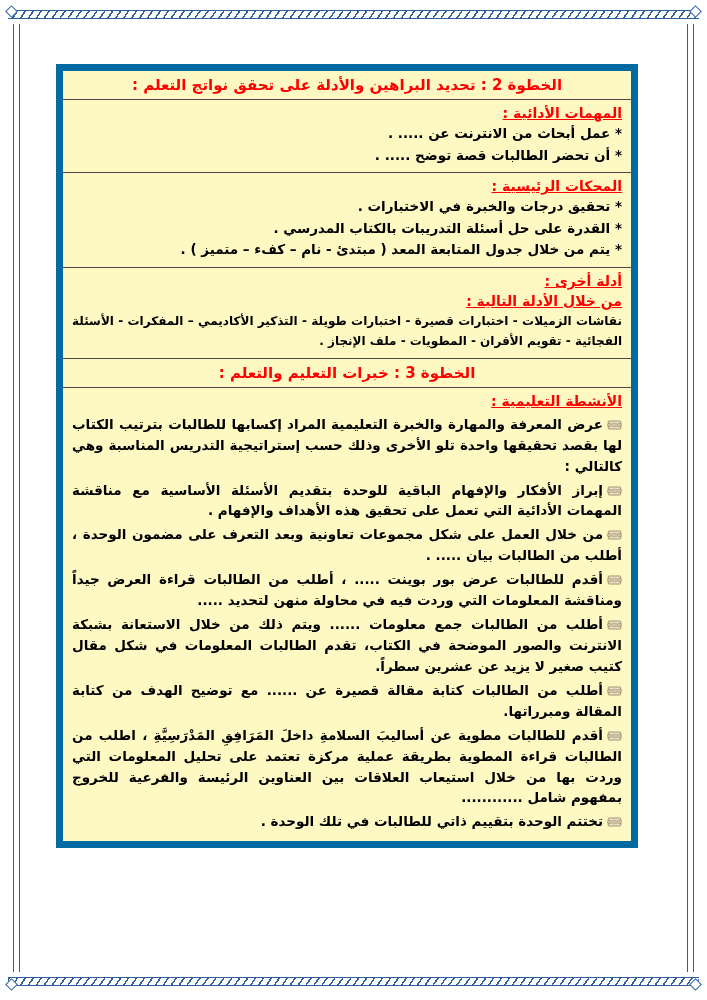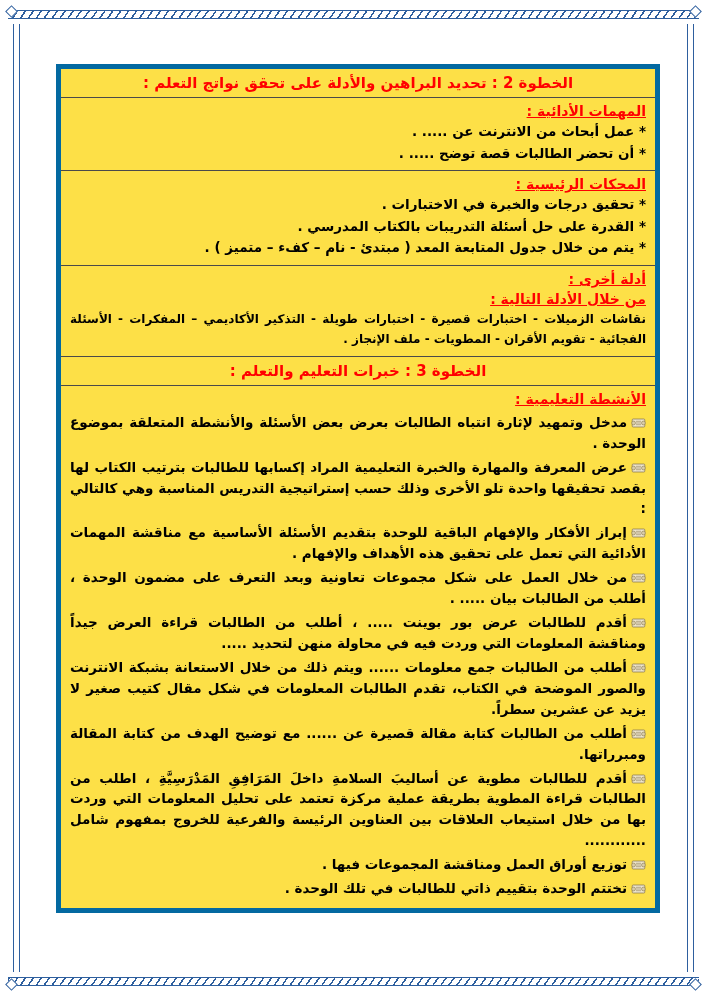--- a/index.html
+++ b/index.html
@@ -34,23 +34,23 @@
     border:1px solid #2e5f9e; background:#ffffff;
     transform:rotate(45deg);
   }
   .corner.tl { top:7px; left:7px; }
   .corner.tr { top:7px; right:7px; }
   .corner.bl { bottom:11px; left:7px; }
   .corner.br { bottom:11px; right:7px; }
 
   
   .tbl {
-    position:absolute; top:64px; left:56px; right:47px;
-    border:5px solid #0369a1;
-    background:#fde047;
+    position:absolute; top:64px; left:56px; right:69px;
+    border:7px solid #0369a1;
+    background:#fef9c3;
   }
   .cell {
     border-top:1px solid #4a4a4a;
     padding:3px 9px 6px 9px;
   }
   .cell.first { border-top:none; }
   .hdr {
     text-align:center;
     color:#ff0000;
     font-weight:bold;
@@ -125,28 +125,20 @@
       <div><span class="sec-title">أدلة أخرى :</span></div>
       <div><span class="sec-title">من خلال الأدلة التالية :</span></div>
       <div class="evidence-text">نقاشات الزميلات - اختبارات قصيرة - اختبارات طويلة - التذكير الأكاديمي – المفكرات - الأسئلة الفجائية - تقويم الأقران - المطويات - ملف الإنجاز .</div>
     </div>
 
     <div class="cell hdr">الخطوة 3 : خبرات التعليم والتعلم :</div>
 
     <div class="cell">
       <div><span class="sec-title">الأنشطة التعليمية :</span></div>
 
-      <div class="act-item"><span class="scroll-icon"><svg width="15" height="12" viewBox="0 0 15 12">
-              <rect x="1.2" y="2" width="12.6" height="8" rx="1" fill="#efe7cf" stroke="#8a7b55" stroke-width="0.8"></rect>
-              <circle cx="2.6" cy="6" r="1.9" fill="#d9cda8" stroke="#8a7b55" stroke-width="0.6"></circle>
-              <circle cx="12.4" cy="6" r="1.9" fill="#d9cda8" stroke="#8a7b55" stroke-width="0.6"></circle>
-              <line x1="5" y1="4.3" x2="10" y2="4.3" stroke="#8a7b55" stroke-width="0.6"></line>
-              <line x1="5" y1="6" x2="10" y2="6" stroke="#8a7b55" stroke-width="0.6"></line>
-              <line x1="5" y1="7.7" x2="10" y2="7.7" stroke="#8a7b55" stroke-width="0.6"></line>
-            </svg></span><span>مدخل وتمهيد لإثارة انتباه الطالبات بعرض بعض الأسئلة والأنشطة المتعلقة بموضوع الوحدة .</span></div>
 
       <div class="act-item"><span class="scroll-icon"><svg width="15" height="12" viewBox="0 0 15 12">
               <rect x="1.2" y="2" width="12.6" height="8" rx="1" fill="#efe7cf" stroke="#8a7b55" stroke-width="0.8"></rect>
               <circle cx="2.6" cy="6" r="1.9" fill="#d9cda8" stroke="#8a7b55" stroke-width="0.6"></circle>
               <circle cx="12.4" cy="6" r="1.9" fill="#d9cda8" stroke="#8a7b55" stroke-width="0.6"></circle>
               <line x1="5" y1="4.3" x2="10" y2="4.3" stroke="#8a7b55" stroke-width="0.6"></line>
               <line x1="5" y1="6" x2="10" y2="6" stroke="#8a7b55" stroke-width="0.6"></line>
               <line x1="5" y1="7.7" x2="10" y2="7.7" stroke="#8a7b55" stroke-width="0.6"></line>
             </svg></span><span>عرض المعرفة والمهارة والخبرة التعليمية المراد إكسابها للطالبات بترتيب الكتاب لها بقصد تحقيقها واحدة تلو الأخرى وذلك حسب إستراتيجية التدريس المناسبة  وهي كالتالي :</span></div>
 
@@ -197,28 +189,20 @@
 
       <div class="act-item"><span class="scroll-icon"><svg width="15" height="12" viewBox="0 0 15 12">
               <rect x="1.2" y="2" width="12.6" height="8" rx="1" fill="#efe7cf" stroke="#8a7b55" stroke-width="0.8"></rect>
               <circle cx="2.6" cy="6" r="1.9" fill="#d9cda8" stroke="#8a7b55" stroke-width="0.6"></circle>
               <circle cx="12.4" cy="6" r="1.9" fill="#d9cda8" stroke="#8a7b55" stroke-width="0.6"></circle>
               <line x1="5" y1="4.3" x2="10" y2="4.3" stroke="#8a7b55" stroke-width="0.6"></line>
               <line x1="5" y1="6" x2="10" y2="6" stroke="#8a7b55" stroke-width="0.6"></line>
               <line x1="5" y1="7.7" x2="10" y2="7.7" stroke="#8a7b55" stroke-width="0.6"></line>
             </svg></span><span>أقدم للطالبات مطوية عن أساليبَ السلامةِ داخلَ المَرَافِقِ المَدْرَسِيَّةِ ، اطلب من الطالبات قراءة المطوية  بطريقة عملية مركزة تعتمد على تحليل المعلومات التي وردت بها من خلال استيعاب العلاقات بين العناوين الرئيسة والفرعية للخروج بمفهوم شامل ............</span></div>
 
-      <div class="act-item"><span class="scroll-icon"><svg width="15" height="12" viewBox="0 0 15 12">
-              <rect x="1.2" y="2" width="12.6" height="8" rx="1" fill="#efe7cf" stroke="#8a7b55" stroke-width="0.8"></rect>
-              <circle cx="2.6" cy="6" r="1.9" fill="#d9cda8" stroke="#8a7b55" stroke-width="0.6"></circle>
-              <circle cx="12.4" cy="6" r="1.9" fill="#d9cda8" stroke="#8a7b55" stroke-width="0.6"></circle>
-              <line x1="5" y1="4.3" x2="10" y2="4.3" stroke="#8a7b55" stroke-width="0.6"></line>
-              <line x1="5" y1="6" x2="10" y2="6" stroke="#8a7b55" stroke-width="0.6"></line>
-              <line x1="5" y1="7.7" x2="10" y2="7.7" stroke="#8a7b55" stroke-width="0.6"></line>
-            </svg></span><span>توزيع أوراق العمل ومناقشة المجموعات فيها .</span></div>
 
       <div class="act-item"><span class="scroll-icon"><svg width="15" height="12" viewBox="0 0 15 12">
               <rect x="1.2" y="2" width="12.6" height="8" rx="1" fill="#efe7cf" stroke="#8a7b55" stroke-width="0.8"></rect>
               <circle cx="2.6" cy="6" r="1.9" fill="#d9cda8" stroke="#8a7b55" stroke-width="0.6"></circle>
               <circle cx="12.4" cy="6" r="1.9" fill="#d9cda8" stroke="#8a7b55" stroke-width="0.6"></circle>
               <line x1="5" y1="4.3" x2="10" y2="4.3" stroke="#8a7b55" stroke-width="0.6"></line>
               <line x1="5" y1="6" x2="10" y2="6" stroke="#8a7b55" stroke-width="0.6"></line>
               <line x1="5" y1="7.7" x2="10" y2="7.7" stroke="#8a7b55" stroke-width="0.6"></line>
             </svg></span><span>تختتم الوحدة بتقييم ذاتي للطالبات في تلك الوحدة .</span></div>
 

